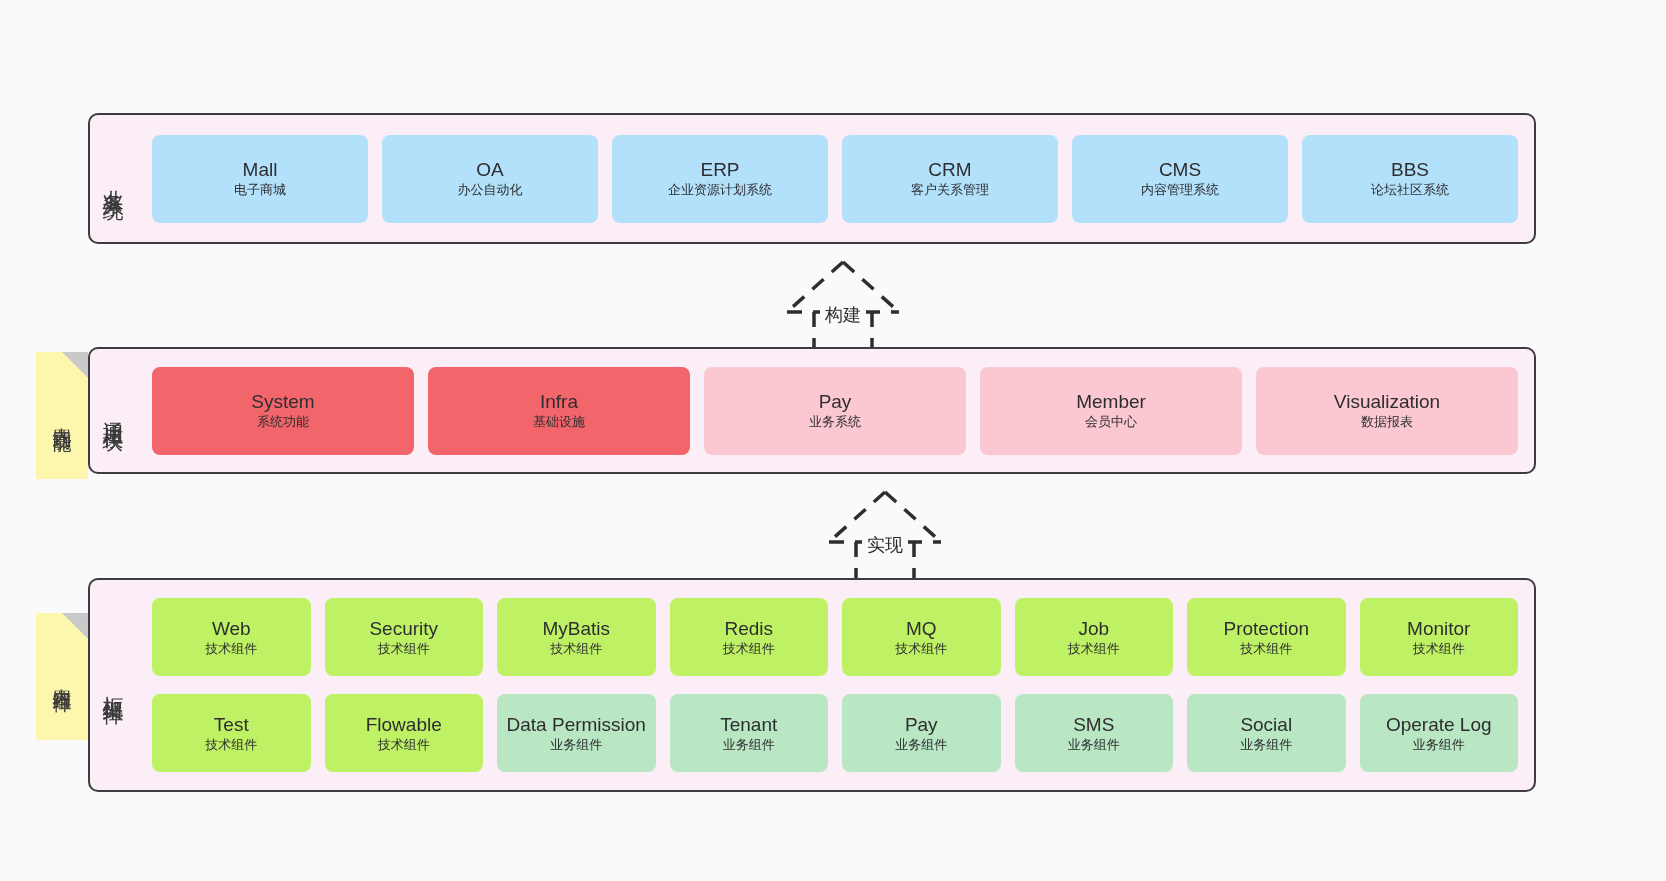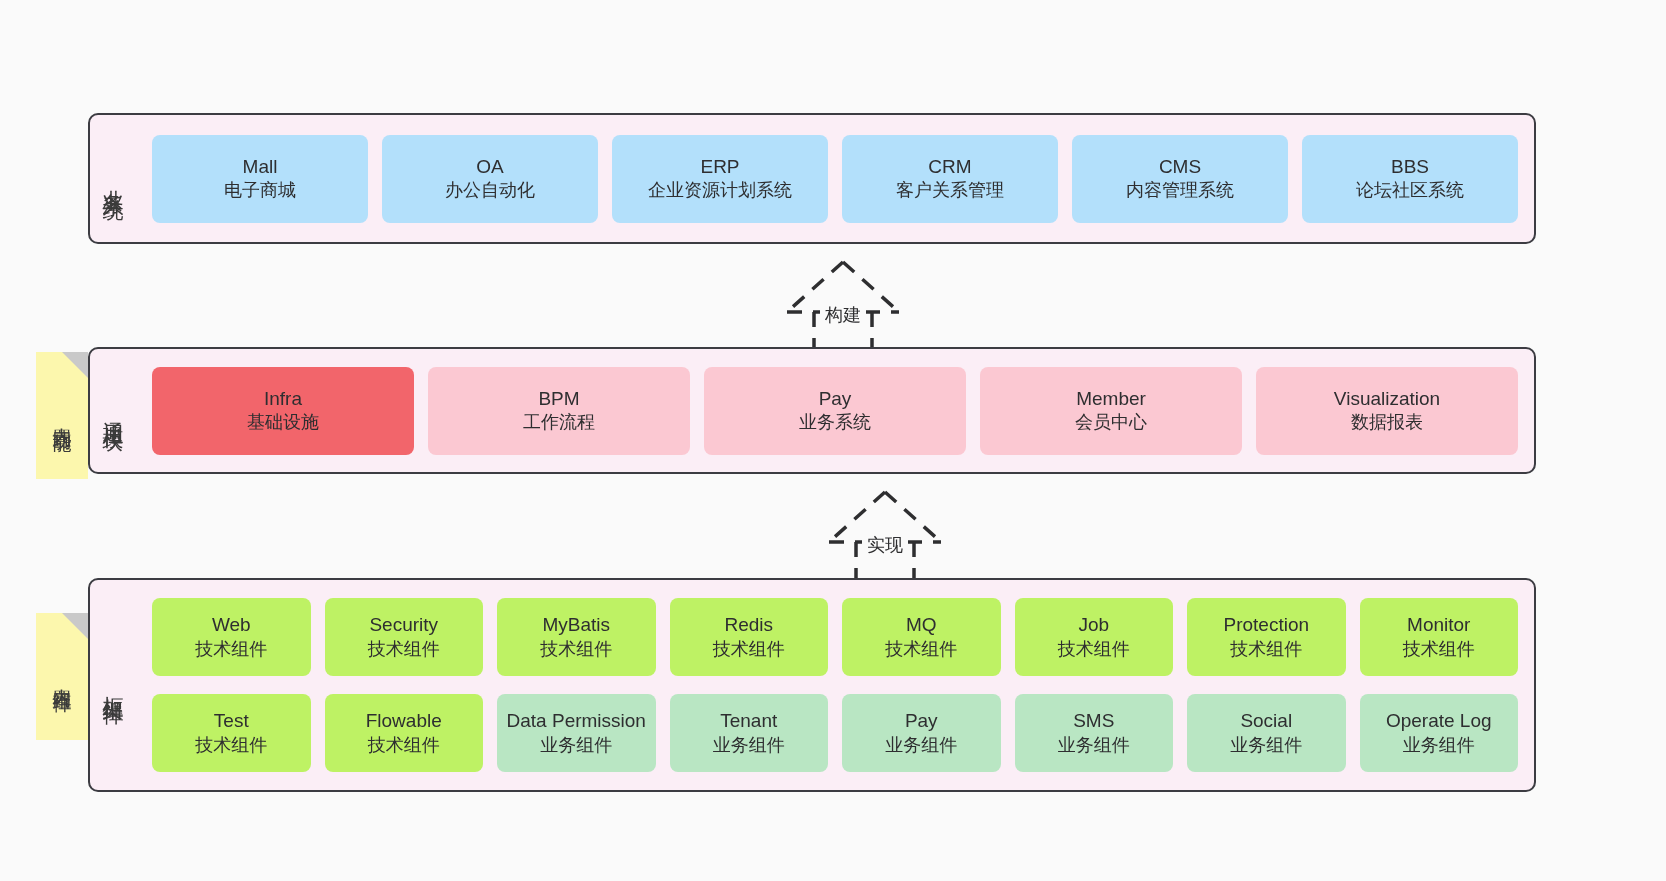--- a/index.html
+++ b/index.html
@@ -66,21 +66,21 @@
     text-align: center;
     box-sizing: border-box;
     padding: 6px 6px;
     line-height: 1.28;
   }
   .card .card-title {
     font-size: 19px;
     color: #2e2e30;
   }
   .card .card-sub {
-    font-size: 18px;
+    font-size: 13px;
     color: #2e2e30;
   }
   .h88 { height: 88px; }
 
   .c-blue        { background: #b3e0fb; }
   .c-red         { background: #f2656b; }
   .c-pink        { background: #fbc8d2; }
   .c-green-dark  { background: #bef264; }
   .c-green-light { background: #b9e6c3; }
 
@@ -181,26 +181,26 @@
 
 <div class="note" style="left:36px; top:352px; width:52px; height:127px;">
   <span>内置功能</span>
 </div>
 
 <div class="layer" id="layer-2" style="left:88px; top:347px; width:1448px; height:127px;">
   <div class="layer-label">通用模块</div>
   <div class="layer-body">
     <div class="card-row">
       <div class="card c-red h88">
+        <div class="card-title">System</div>
+        <div class="card-sub">系统功能</div>
+      </div>
+      <div class="card c-red h88">
         <div class="card-title">Infra</div>
         <div class="card-sub">基础设施</div>
-      </div>
-      <div class="card c-pink h88">
-        <div class="card-title">BPM</div>
-        <div class="card-sub">工作流程</div>
       </div>
       <div class="card c-pink h88">
         <div class="card-title">Pay</div>
         <div class="card-sub">业务系统</div>
       </div>
       <div class="card c-pink h88">
         <div class="card-title">Member</div>
         <div class="card-sub">会员中心</div>
       </div>
       <div class="card c-pink h88">

